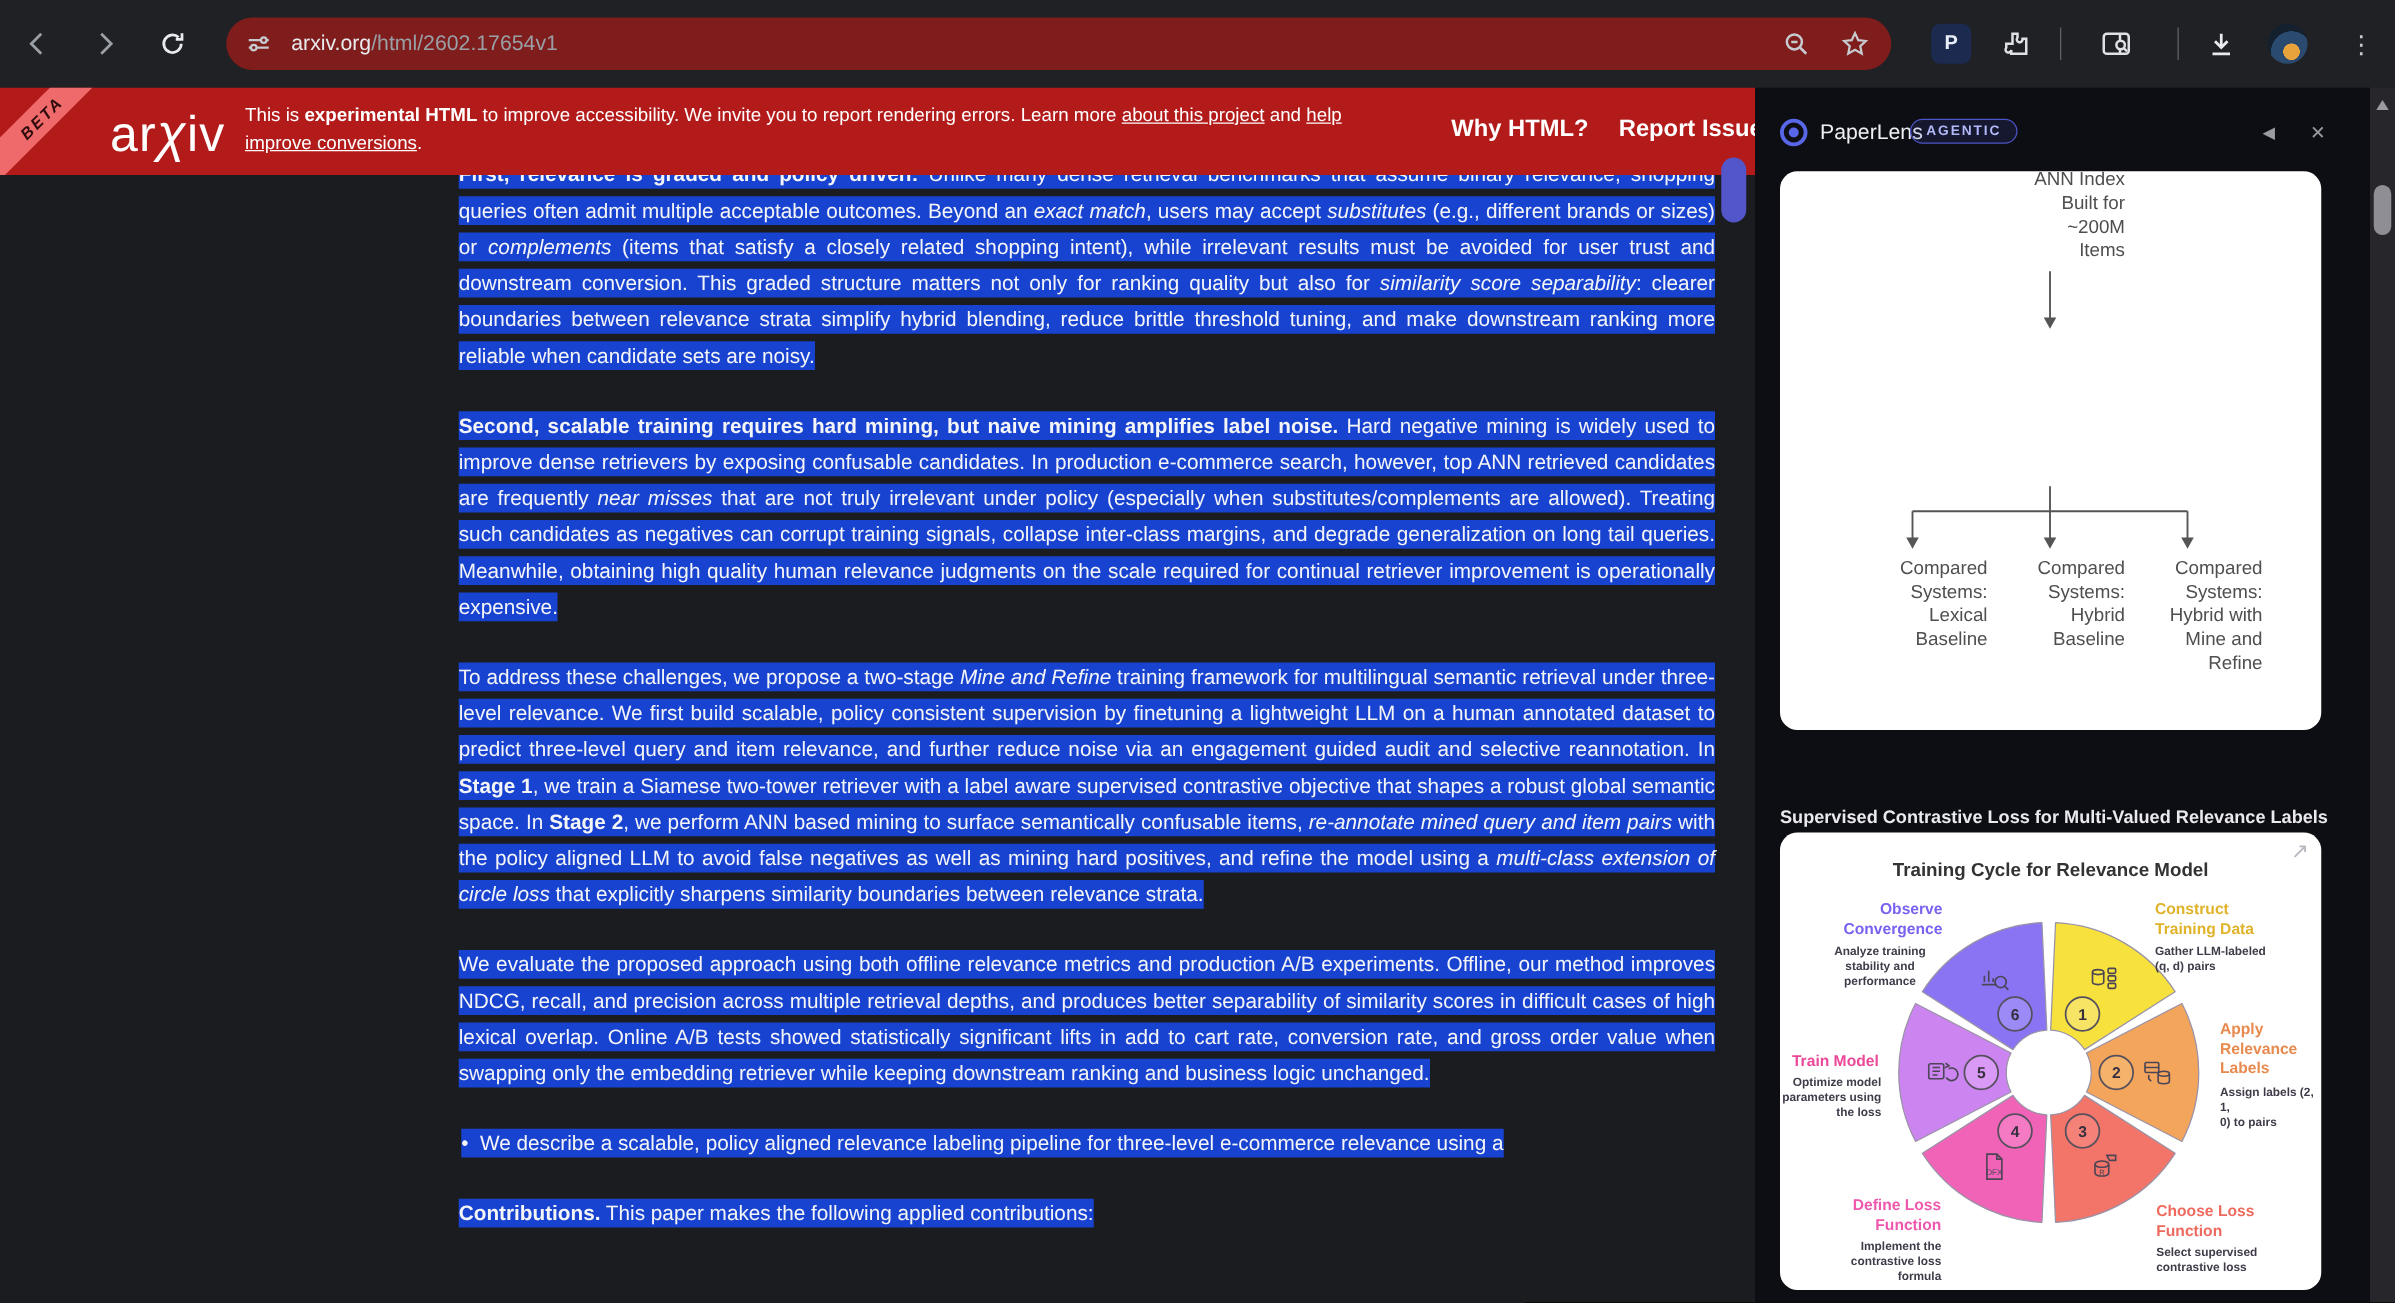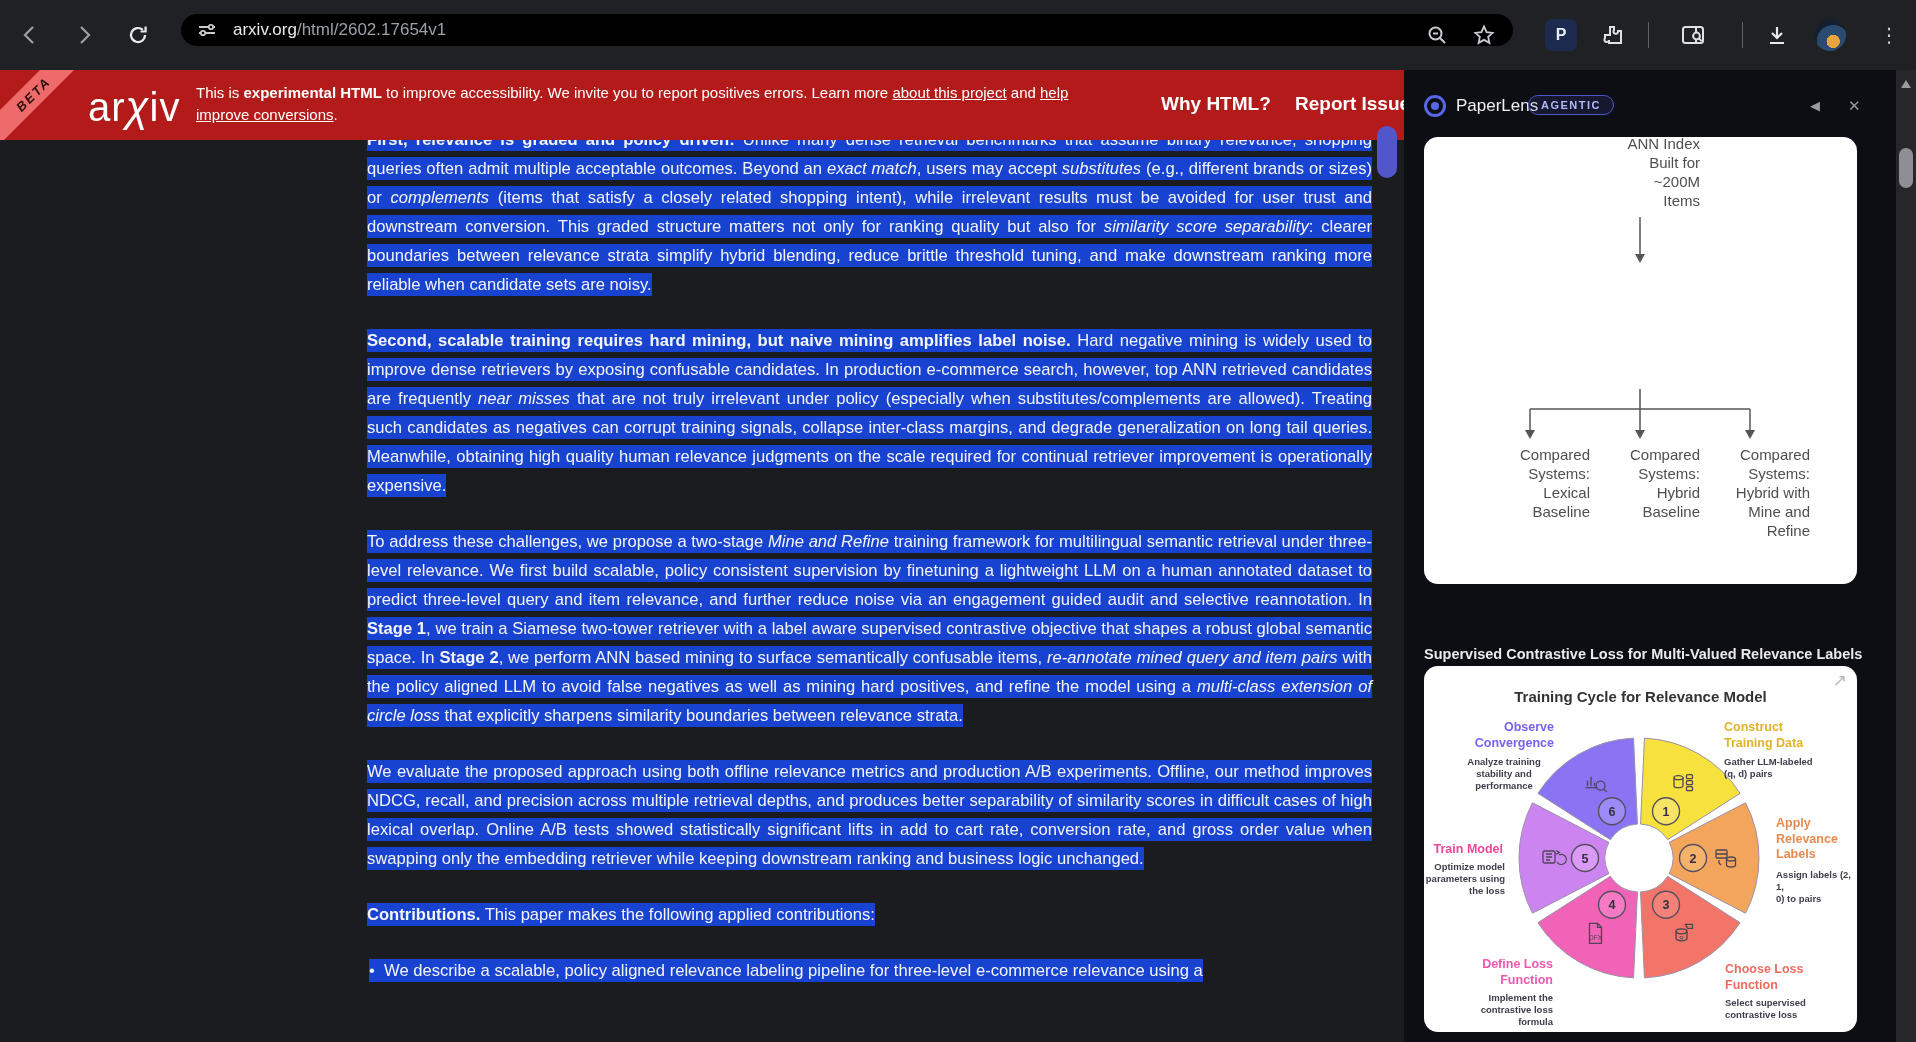--- a/index.html
+++ b/index.html
@@ -1,21 +1,21 @@
 <!DOCTYPE html>
 <html><head>
 <meta charset="utf-8">
 <style>
   html,body{margin:0;padding:0;background:#000;font-family:"Liberation Sans",sans-serif;}
   #app{position:relative;width:1916px;height:1042px;overflow:hidden;background:#1b1c1f;}
   .abs{position:absolute;}
   
   #toolbar{left:0;top:0;width:1916px;height:70px;background:#202124;z-index:6;}
   .tbicon{width:24px;height:24px;display:flex;align-items:center;justify-content:center;}
-  #urlbar{left:181px;top:14px;width:1332px;height:32px;background:#000000;border-radius:21px;display:flex;align-items:center;}
+  #urlbar{left:181px;top:14px;width:1332px;height:42px;background:#7f1d1d;border-radius:21px;display:flex;align-items:center;}
   #urltext{font-size:17px;color:#e8eaed;margin-left:14px;white-space:nowrap;}
   #urltext .path{color:#9aa0a6;}
   .pill-right{position:absolute;top:9px;}
   #ext-p{left:1545px;top:19px;width:32px;height:32px;background:#1c2a50;border-radius:7px;color:#e9edf5;
          font-size:16px;font-weight:700;display:flex;align-items:center;justify-content:center;}
   #avatar{left:1814px;top:19px;width:32px;height:32px;border-radius:50%;
           background:radial-gradient(circle at 60% 70%,#e8a33d 0 22%,#2b4a6f 23% 55%,#15202e 56% 100%);}
   .vdiv{width:1px;height:26px;background:#5f6368;top:22px;}
   #dots{color:#c8cbd0;font-size:20px;letter-spacing:0;}
   
@@ -127,29 +127,29 @@
         <span id="dots">⋮</span>
       </div>
   </div>
 
   <div id="page" class="abs">
     <div id="article">
       <p><span class="sel"><span style="font-weight: 700;">First, relevance is graded and policy driven:</span><span> Unlike many dense retrieval benchmarks that assume binary relevance, shopping queries often admit multiple acceptable outcomes. Beyond an </span><span style="font-style: italic;">exact match</span><span>, users may accept </span><span style="font-style: italic;">substitutes</span><span> (e.g., different brands or sizes) or </span><span style="font-style: italic;">complements</span><span> (items that satisfy a closely related shopping intent), while irrelevant results must be avoided for user trust and downstream conversion. This graded structure matters not only for ranking quality but also for </span><span style="font-style: italic;">similarity score separability</span><span>: clearer boundaries between relevance strata simplify hybrid blending, reduce brittle threshold tuning, and make downstream ranking more reliable when candidate sets are noisy.</span></span></p>
       <p><span class="sel"><span style="font-weight: 700;">Second, scalable training requires hard mining, but naive mining amplifies label noise.</span><span> Hard negative mining is widely used to improve dense retrievers by exposing confusable candidates. In production e-commerce search, however, top ANN retrieved candidates are frequently </span><span style="font-style: italic;">near misses</span><span> that are not truly irrelevant under policy (especially when substitutes/complements are allowed). Treating such candidates as negatives can corrupt training signals, collapse inter-class margins, and degrade generalization on long tail queries. Meanwhile, obtaining high quality human relevance judgments on the scale required for continual retriever improvement is operationally expensive.</span></span></p>
       <p><span class="sel"><span>To address these challenges, we propose a two-stage </span><span style="font-style: italic;">Mine and Refine</span><span> training framework for multilingual semantic retrieval under three-level relevance. We first build scalable, policy consistent supervision by finetuning a lightweight LLM on a human annotated dataset to predict three-level query and item relevance, and further reduce noise via an engagement guided audit and selective reannotation. In </span><span style="font-weight: 700;">Stage 1</span><span>, we train a Siamese two-tower retriever with a label aware supervised contrastive objective that shapes a robust global semantic space. In </span><span style="font-weight: 700;">Stage 2</span><span>, we perform ANN based mining to surface semantically confusable items, </span><span style="font-style: italic;">re-annotate mined query and item pairs</span><span> with the policy aligned LLM to avoid false negatives as well as mining hard positives, and refine the model using a </span><span style="font-style: italic;">multi-class extension of circle loss</span><span> that explicitly sharpens similarity boundaries between relevance strata.</span></span></p>
       <p><span class="sel"><span>We evaluate the proposed approach using both offline relevance metrics and production A/B experiments. Offline, our method improves NDCG, recall, and precision across multiple retrieval depths, and produces better separability of similarity scores in difficult cases of high lexical overlap. Online A/B tests showed statistically significant lifts in add to cart rate, conversion rate, and gross order value when swapping only the embedding retriever while keeping downstream ranking and business logic unchanged.</span></span></p>
+      <p style="padding-left:2px;"><span class="sel"><span>•&nbsp;&nbsp;We describe a scalable, policy aligned relevance labeling pipeline for three-level e-commerce relevance using a</span></span></p>
       <p><span class="sel"><span style="font-weight: 700;">Contributions.</span><span> This paper makes the following applied contributions:</span></span></p>
-      <p style="padding-left:2px;"><span class="sel"><span>•&nbsp;&nbsp;We describe a scalable, policy aligned relevance labeling pipeline for three-level e-commerce relevance using a</span></span></p>
     </div>
   </div>
 
   <div id="banner" class="abs">
     <div id="beta-ribbon" class="abs">BETA</div>
     <div id="arxiv-logo" class="abs"><span>ar</span><span class="chi">χ</span><span>iv</span></div>
-    <div id="banner-notice" class="abs"><span>This is </span><span style="font-weight: 700;">experimental HTML</span><span> to improve accessibility. We invite you to report positives errors. Learn more </span><span class="u">about this project</span><span> and </span><span class="u">help improve conversions</span><span>.</span></div>
+    <div id="banner-notice" class="abs"><span>This is </span><span style="font-weight: 700;">experimental HTML</span><span> to improve accessibility. We invite you to report rendering errors. Learn more </span><span class="u">about this project</span><span> and </span><span class="u">help improve conversions</span><span>.</span></div>
     <div class="abs banner-nav" style="left:1161px;">Why HTML?</div>
     <div class="abs banner-nav" style="left:1295px;">Report Issues</div>
   </div>
 
   <div id="page-scroll-thumb" class="abs"></div>
 
   <div id="panel" class="abs">
     <div id="pl-logo" class="abs">
         <i></i>
       </div>

